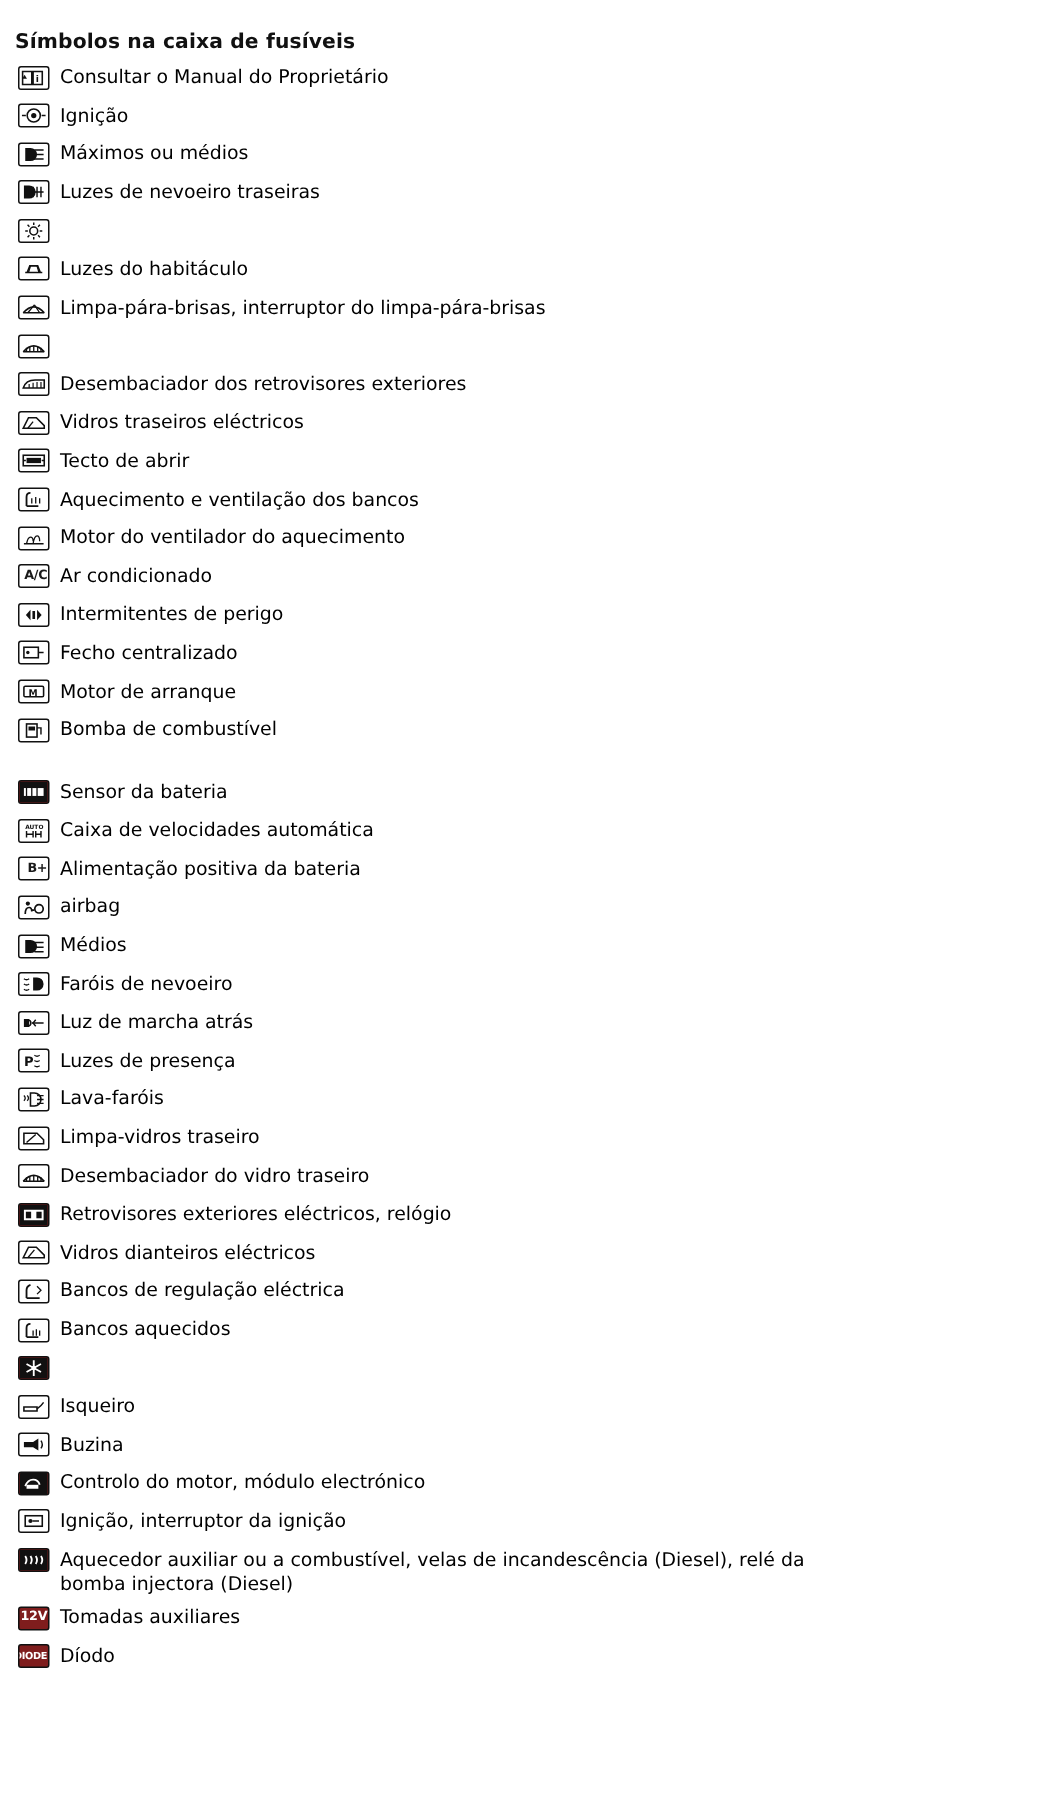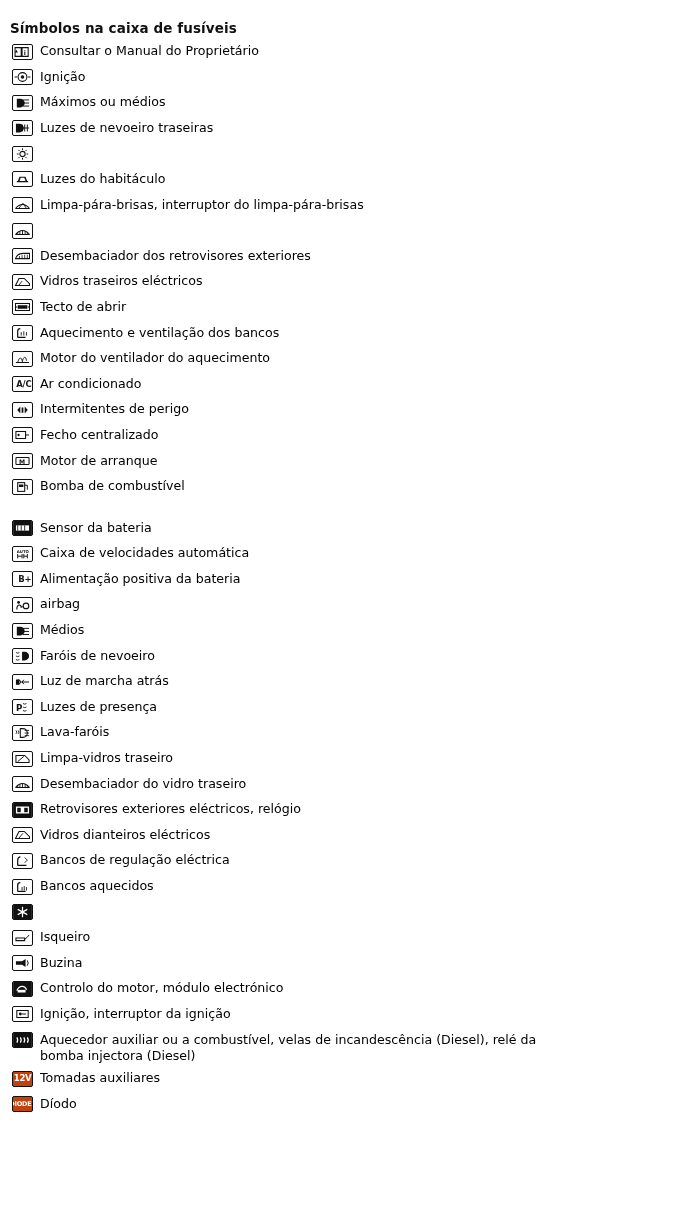--- a/index.html
+++ b/index.html
@@ -66,21 +66,21 @@
     display: flex;
     align-items: center;
     justify-content: flex-end;
     font-size: 8px;
     font-weight: bold;
     line-height: 1;
     background: #fff;
     overflow: hidden;
   }
   .box.filled {
-    background: #c2410c;
+    background: #7f1d1d;
     color: #fff;
   }
   .box .txt {
     font-family: "DejaVu Sans", "Liberation Sans", sans-serif;
     font-size: 8.5px;
     font-weight: bold;
     letter-spacing: -0.2px;
   }
   .box .txt.small {
     font-size: 6.5px;

